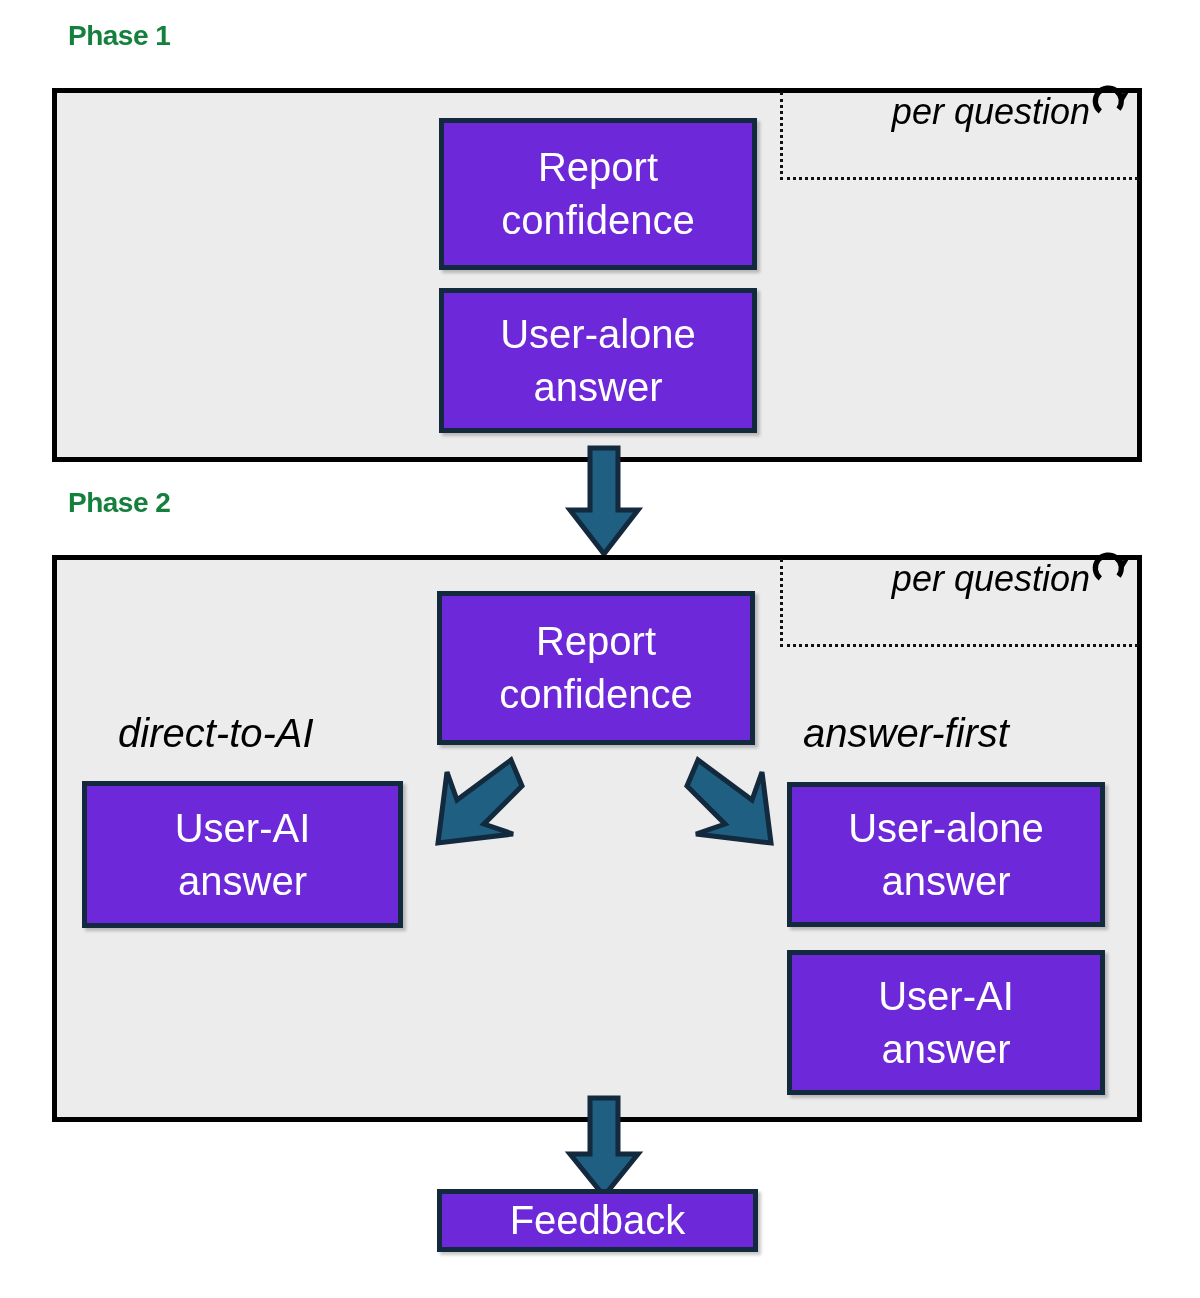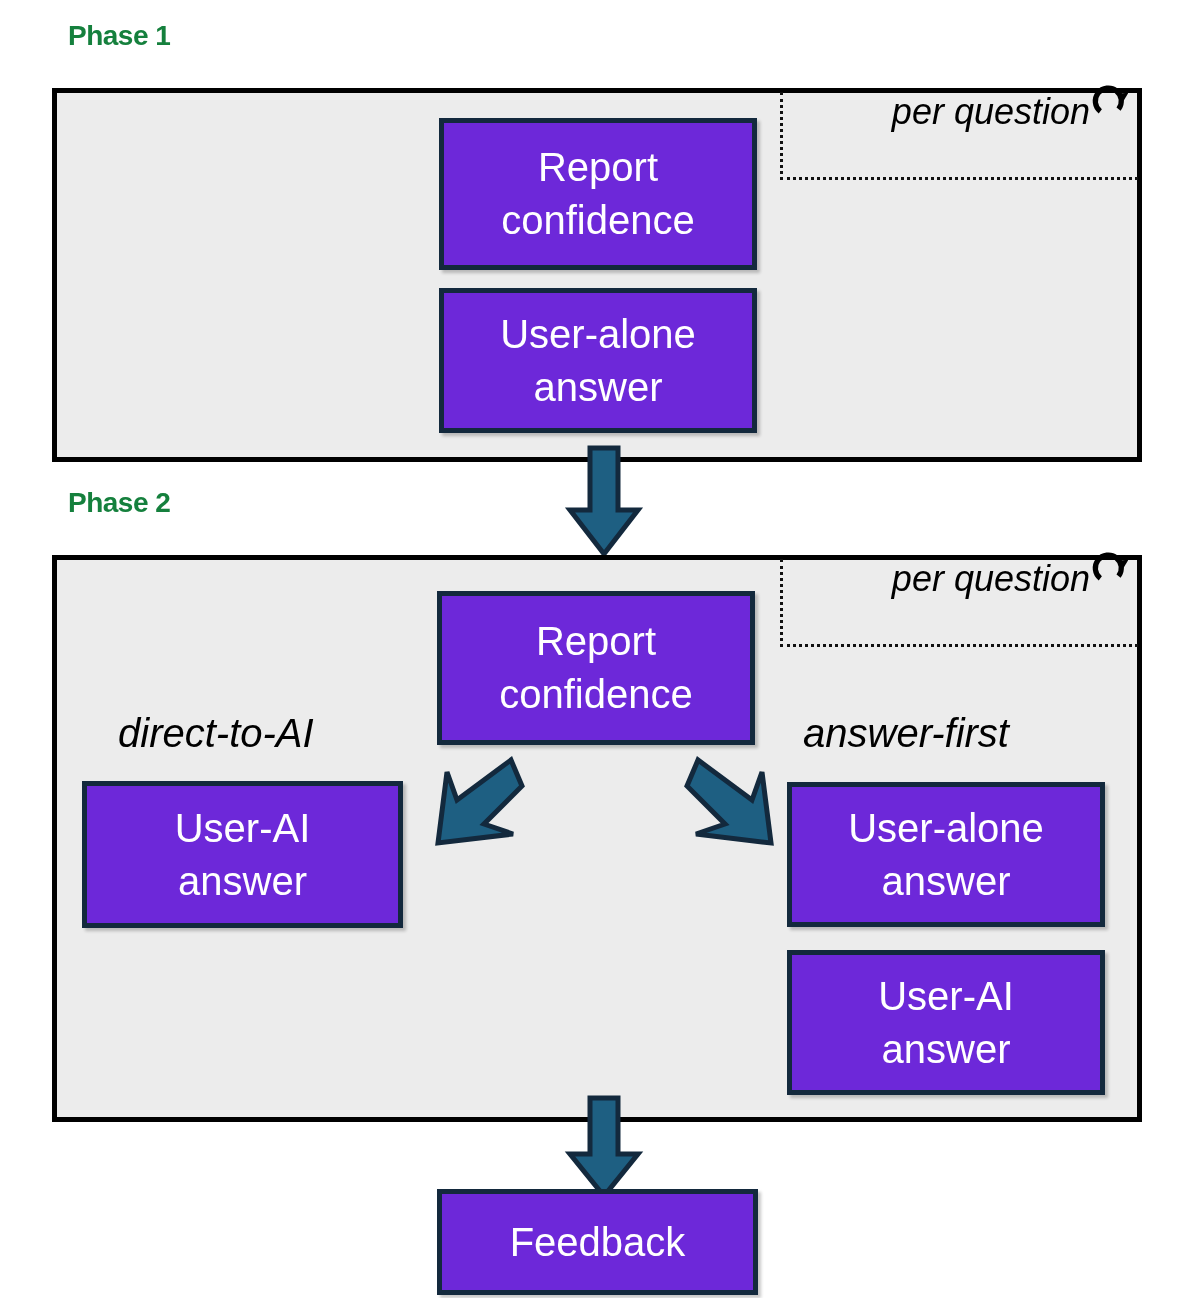--- a/index.html
+++ b/index.html
@@ -161,15 +161,15 @@
 
   <div class="node" style="left:787px;top:950px;width:318px;height:145px;">User-AI
 answer</div>
 
   <div class="arrow" style="left:568px;top:1098px;">
     <svg width="72" height="102" viewBox="0 0 72 102">
       <polygon points="22,0 50,0 50,56 70,56 36,98 2,56 22,56" fill="#1E5F82" stroke="#13293D" stroke-width="5" stroke-linejoin="miter"></polygon>
     </svg>
   </div>
 
-  <div class="node" style="left:437px;top:1189px;width:321px;height:106px;">Feedback</div>
+  <div class="node" style="left:437px;top:1189px;width:321px;height:63px;">Feedback</div>
 
 </div>
 
 </body></html>

